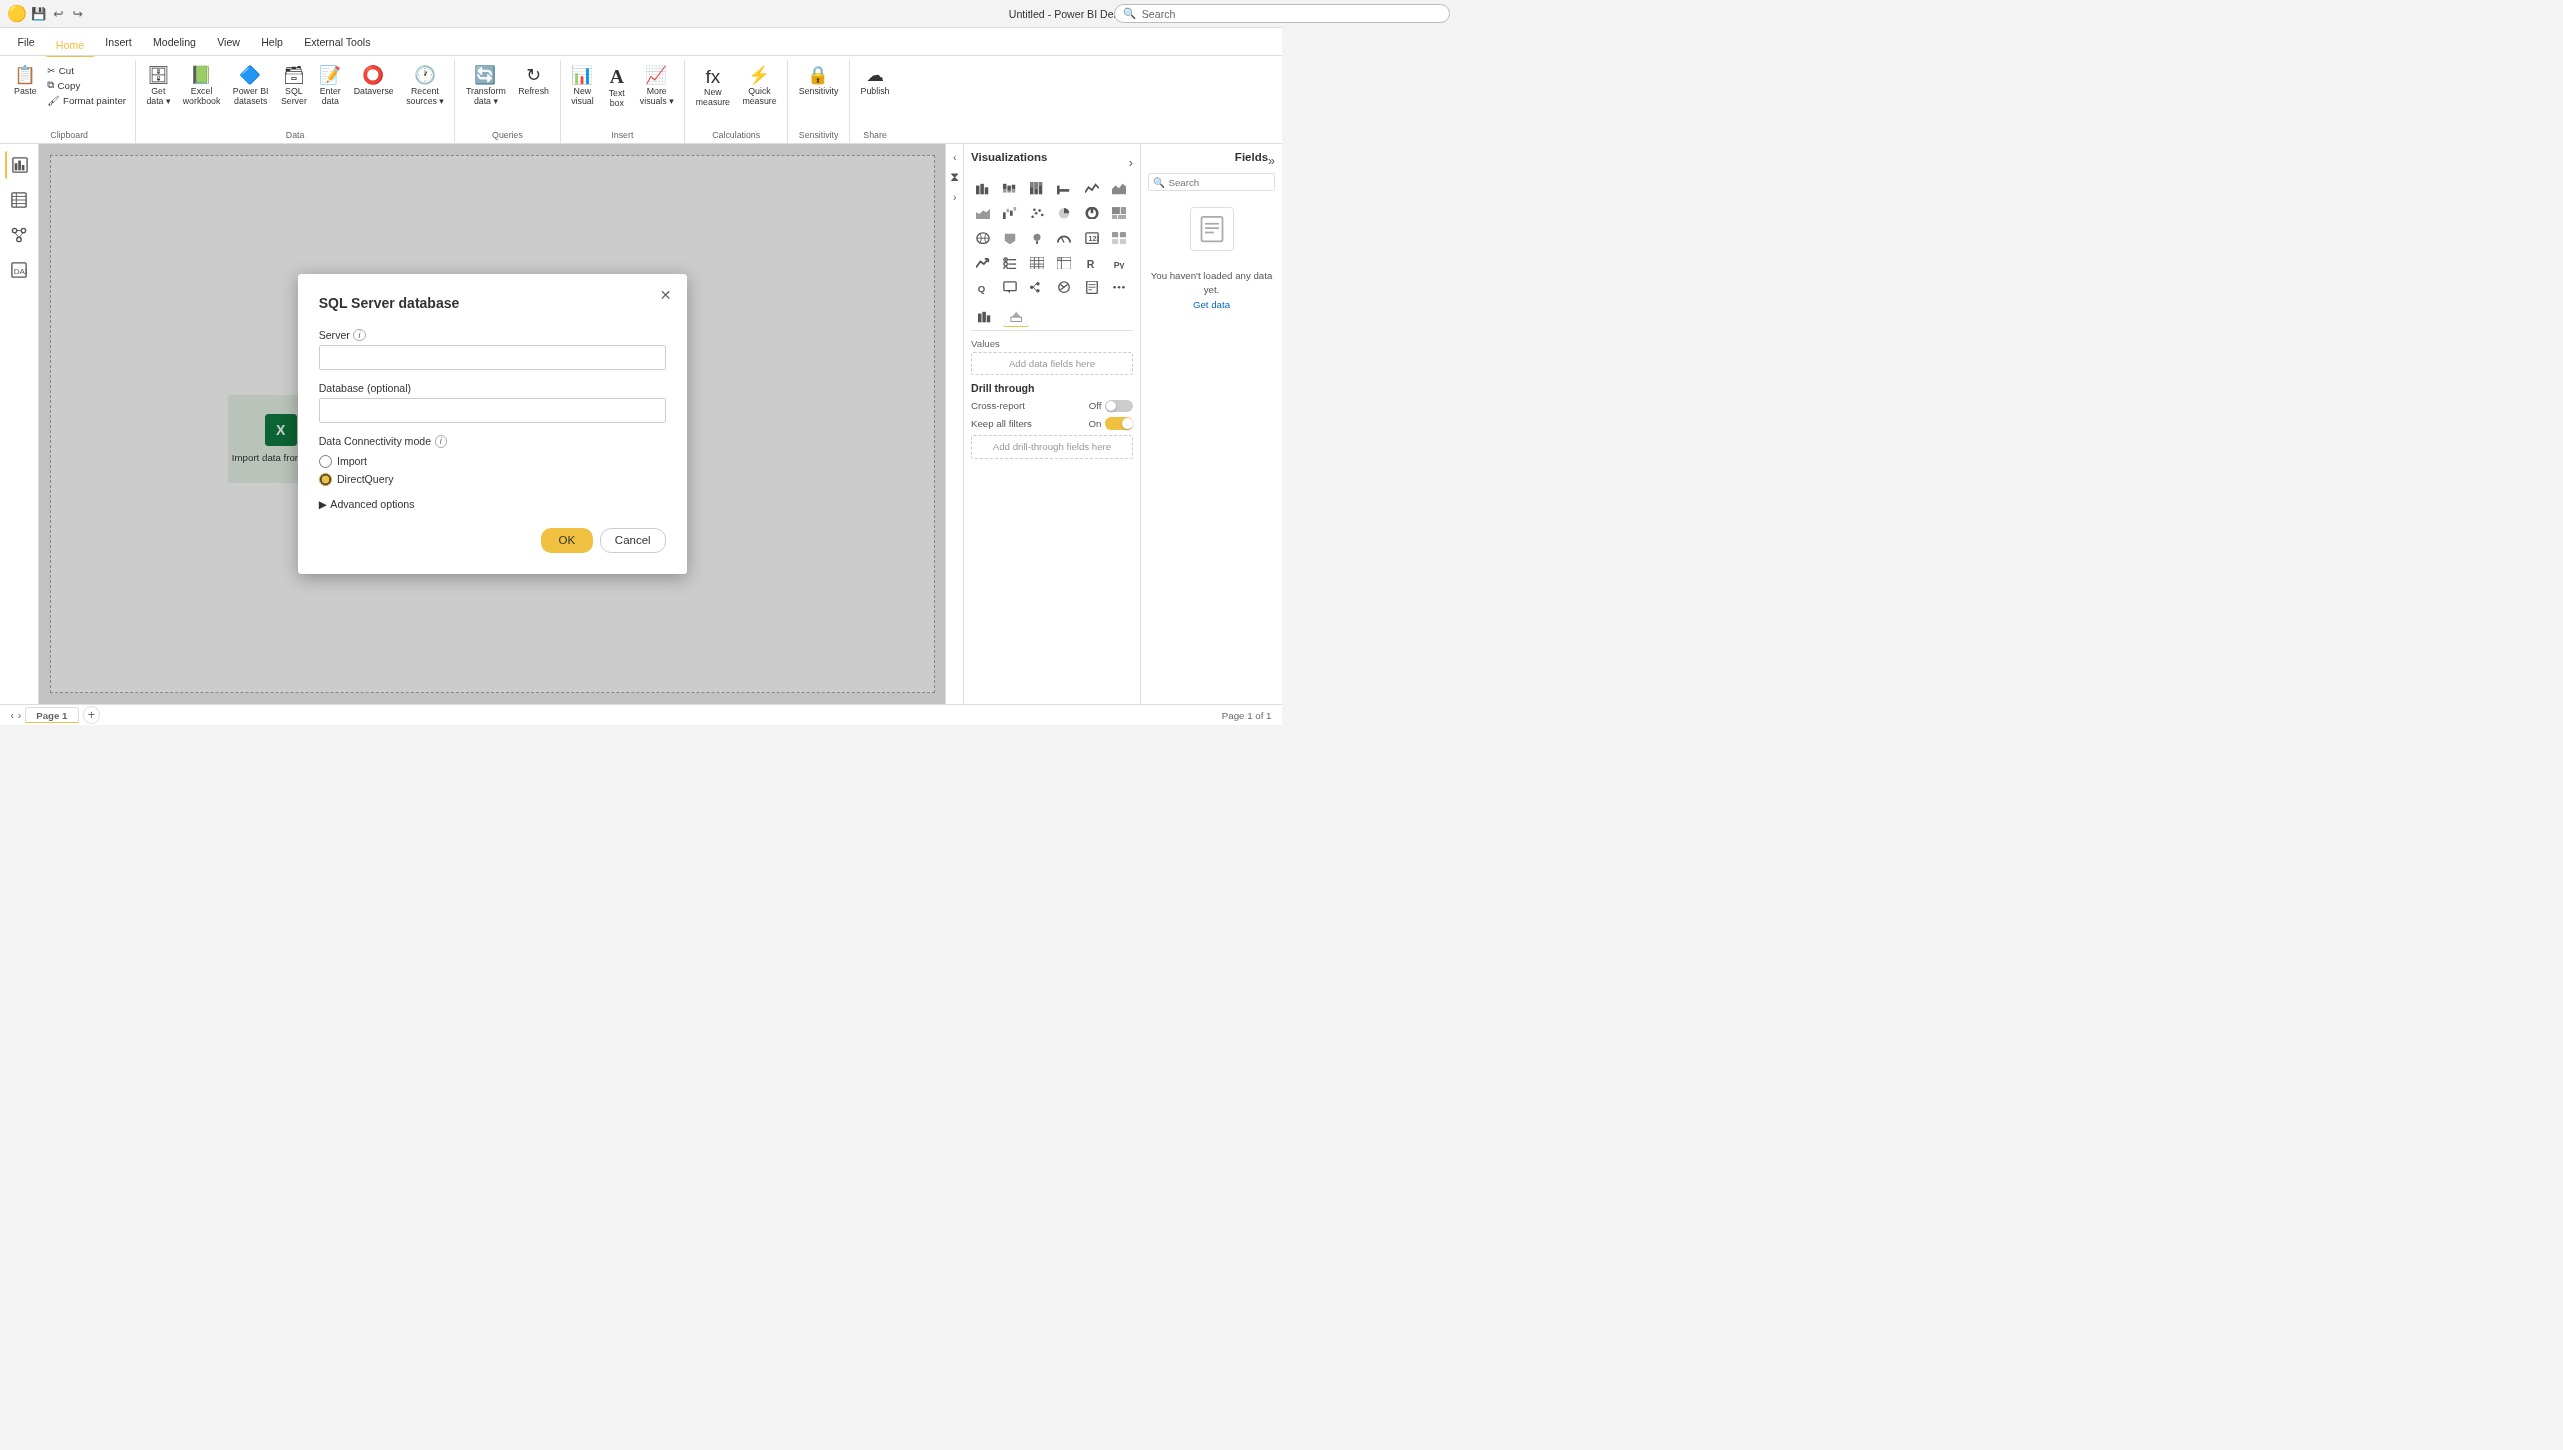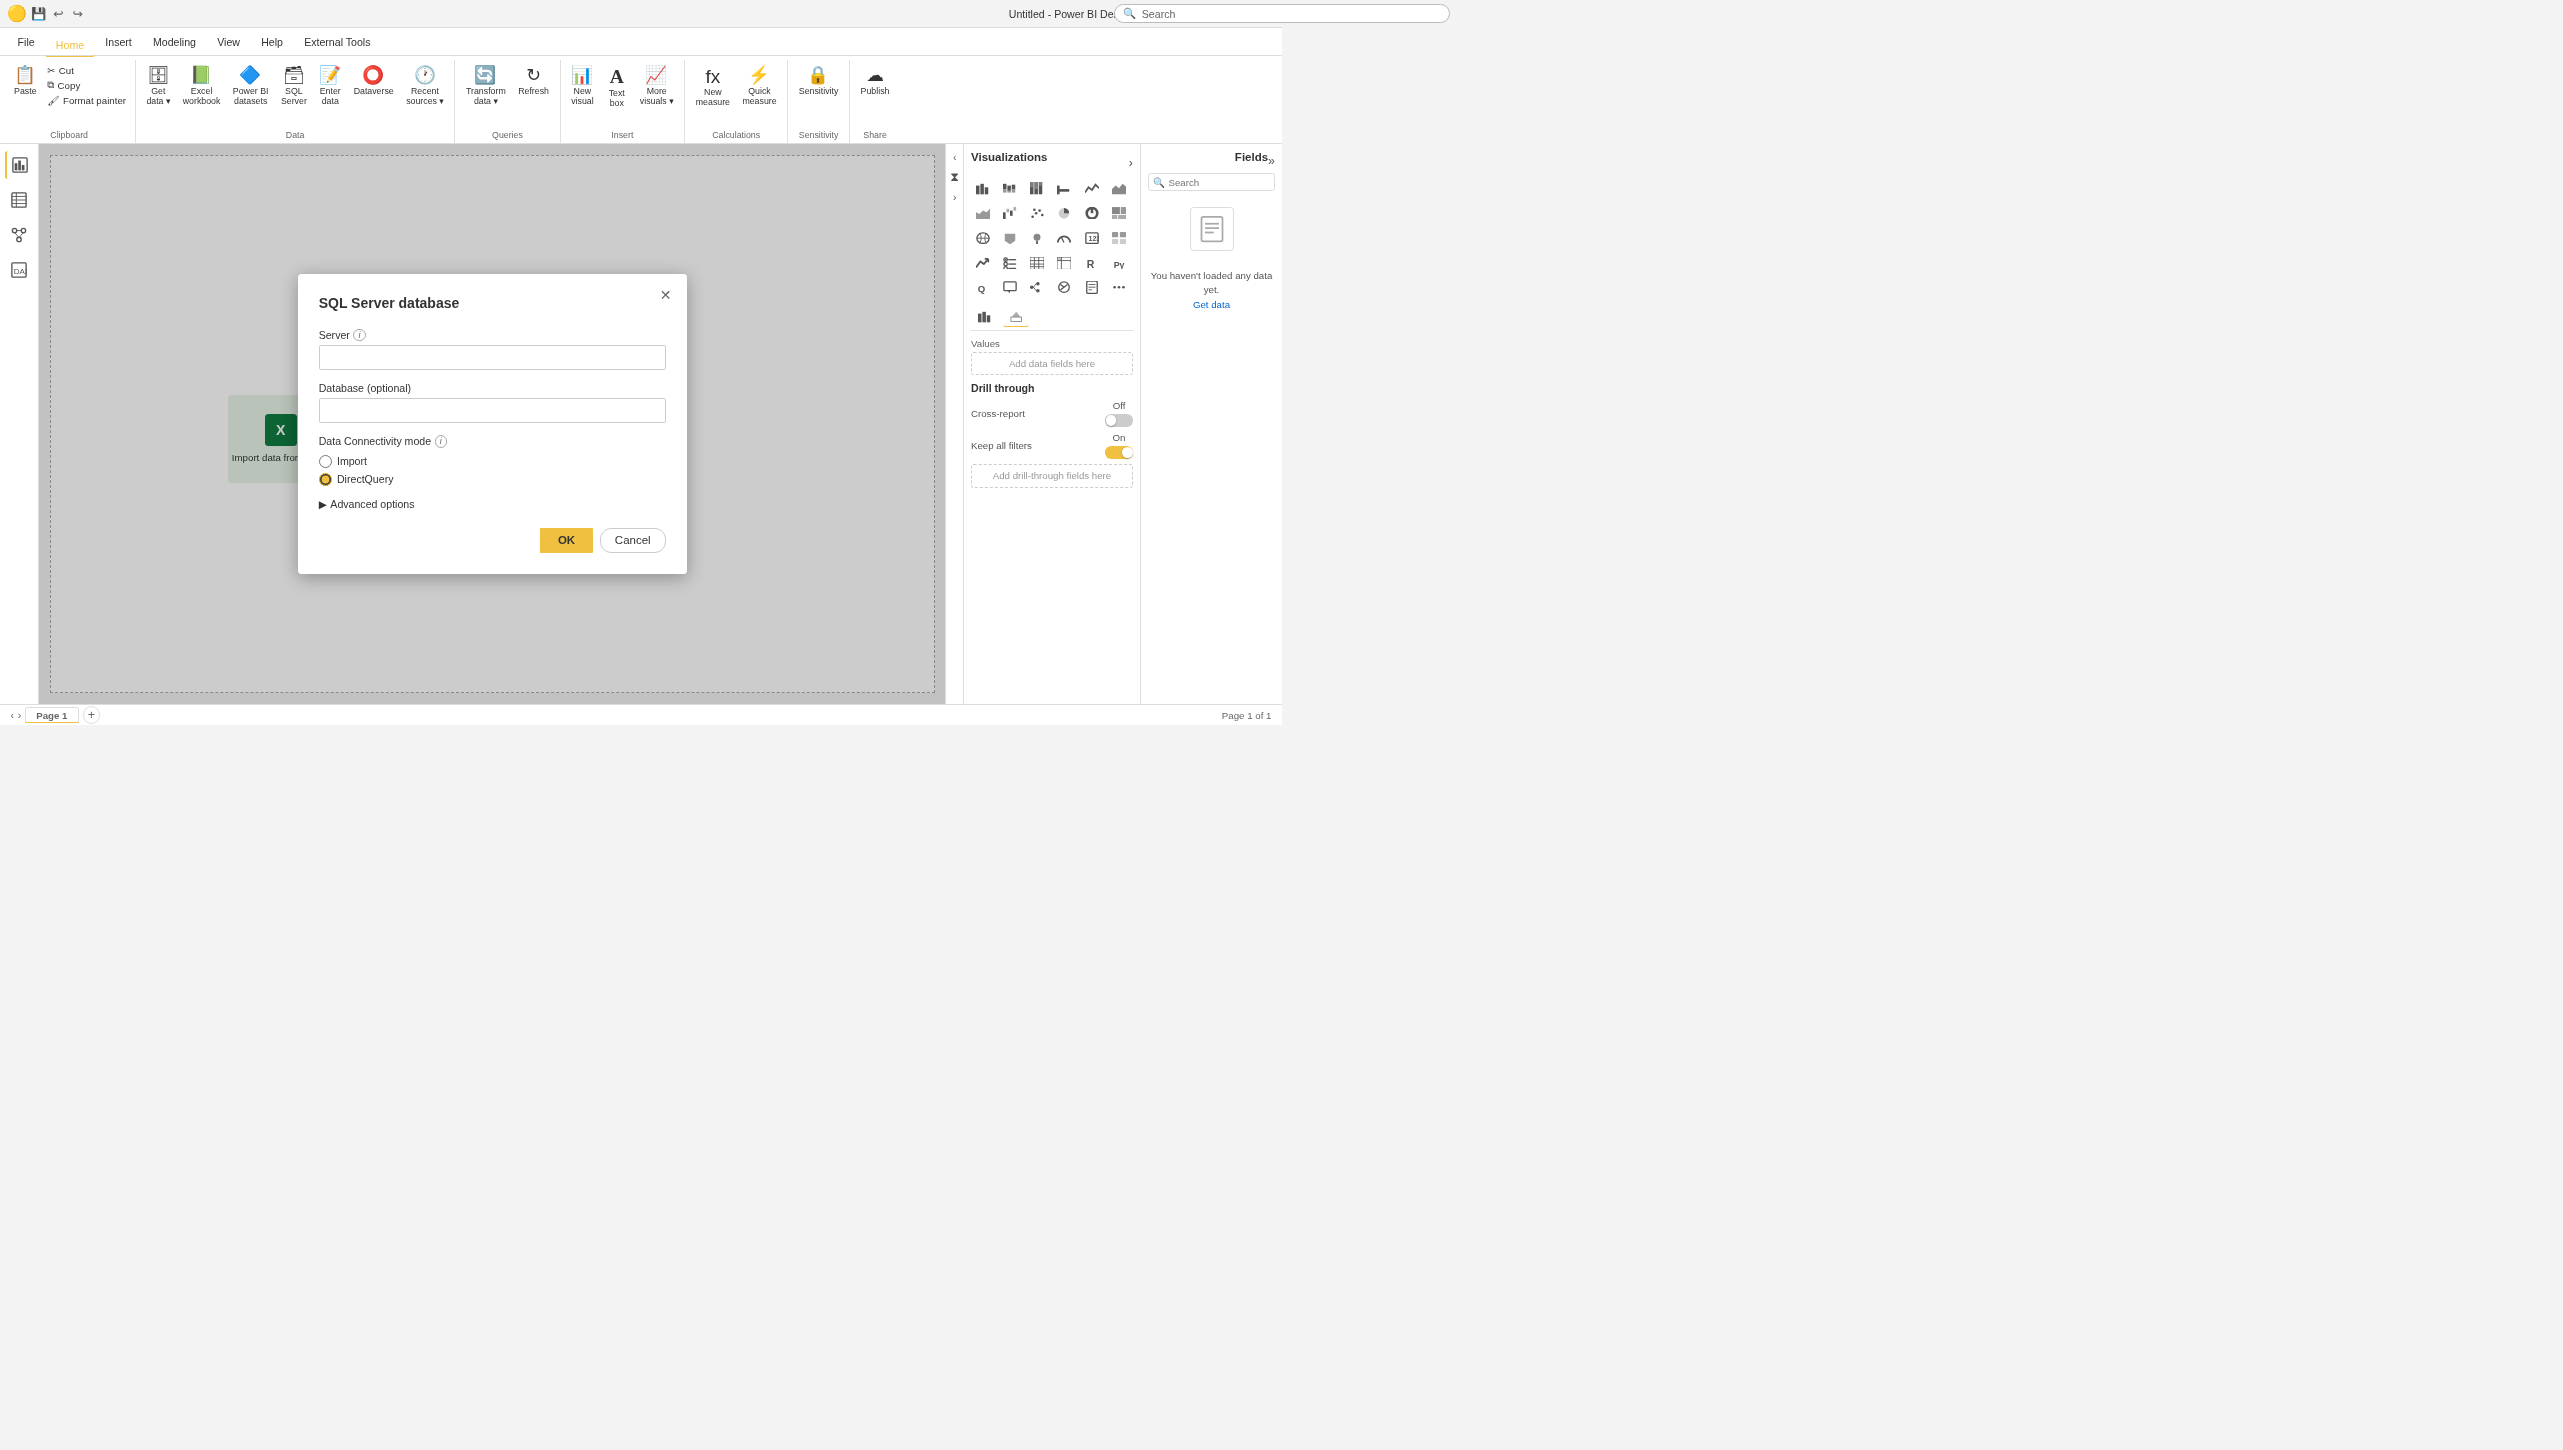--- a/index.html
+++ b/index.html
@@ -313,21 +313,20 @@
       display: flex;
       align-items: center;
       justify-content: space-between;
       margin-bottom: 5.3px;
     }
     .toggle-label { font-size: 9.7px; color: #555; }
     .toggle {
       display: flex;
       align-items: center;
       gap: 3.5px;
-      flex-direction: column;
     }
     .toggle-track {
       width: 28px;
       height: 12.4px;
       border-radius: 6.2px;
       position: relative;
       cursor: pointer;
     }
     .toggle-track.off { background: #ccc; }
     .toggle-track.on { background: #f0c040; }
@@ -548,23 +547,23 @@
     .modal-buttons {
       display: flex;
       justify-content: flex-end;
       gap: 7px;
     }
     .btn-ok {
       background: #f0c040;
       border: none;
       padding: 5.3px 17.7px;
       font-size: 11.5px;
-      font-weight: 700;
-      cursor: pointer;
-      border-radius: 1px;
+      font-weight: 400;
+      cursor: pointer;
+      border-radius: 10px;
       color: #333;
     }
     .btn-cancel {
       background: white;
       border: 0.9px solid #ccc;
       padding: 5.3px 14px;
       font-size: 11.5px;
       cursor: pointer;
       border-radius: 11px;
       color: #333;

